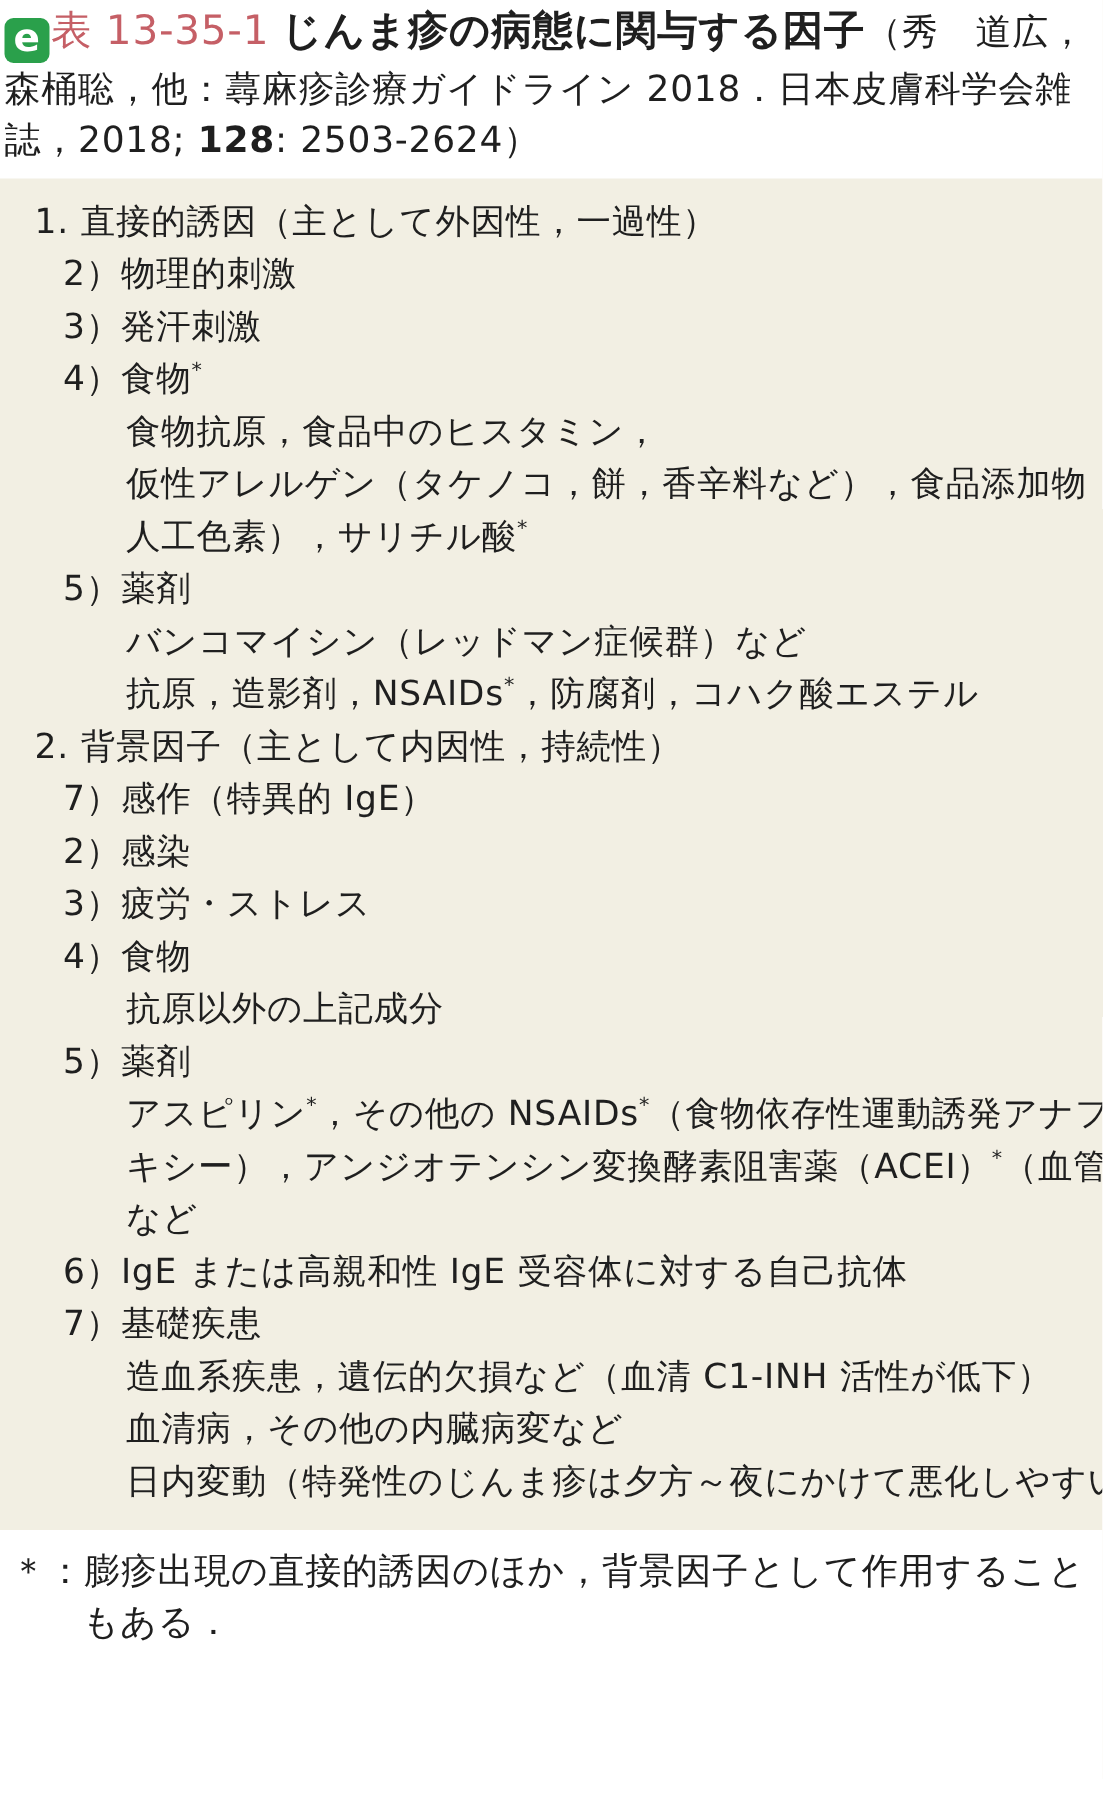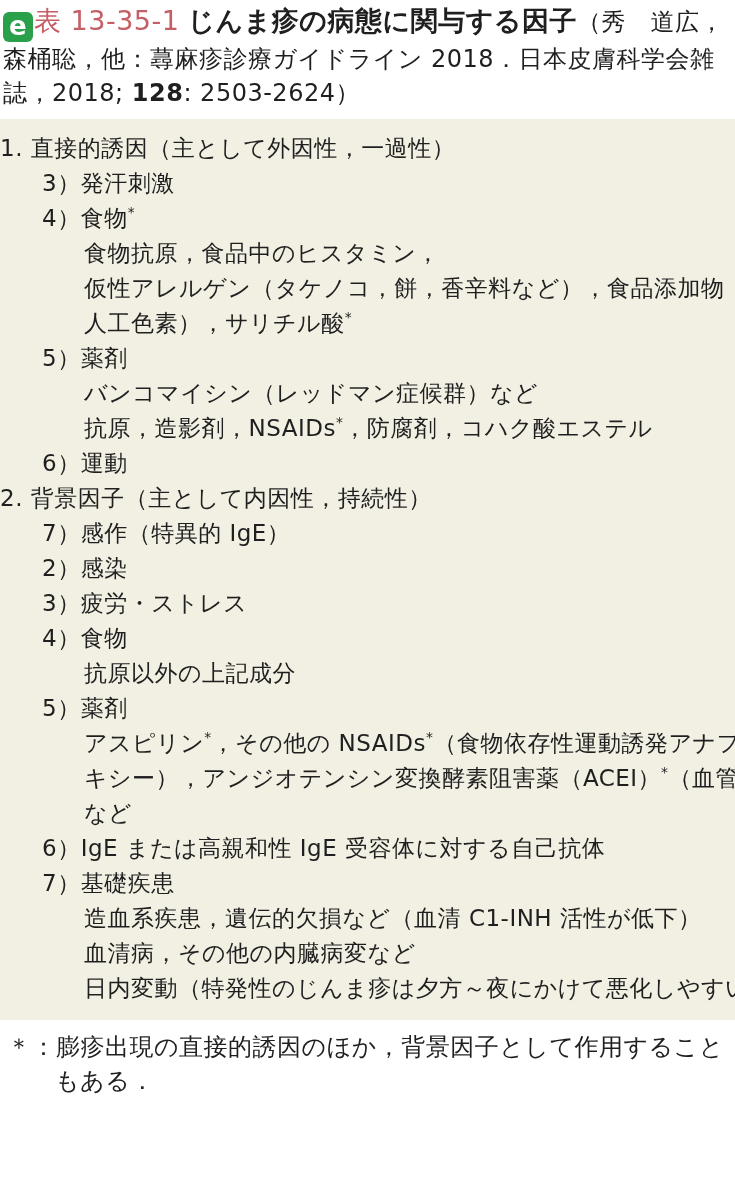--- a/index.html
+++ b/index.html
@@ -55,21 +55,21 @@
   
   .box {
     margin-top: 9px;
     background: #f2efe3;
     padding: 12px 6px 14px 0;
     font-size: 23px;
     line-height: 35px;
     letter-spacing: 0.5px;
   }
   .line { white-space: nowrap; }
-  .lv1 { }
+  .lv1 { padding-left: 23px; }
   .lv2 { padding-left: 42px; }
   .lv3 { padding-left: 84px; }
   sup {
     font-size: 60%;
     line-height: 0;
   }
   
   .footnote {
     margin-top: 10px;
     font-size: 24px;
@@ -84,29 +84,29 @@
 <body>
 
 <div class="page">
 
   <div class="header">
     <span class="e-icon">e</span><span class="table-label">表 13-35-1</span><span class="title">じんま疹の病態に関与する因子</span><span class="citation">（秀　道広，森桶聡，他：蕁麻疹診療ガイドライン 2018．日本皮膚科学会雑誌，2018; </span><span class="citation vol">128</span><span class="citation">: 2503-2624）</span>
   </div>
 
   <div class="box" id="table-body">
       <div class="line lv1">1. 直接的誘因（主として外因性，一過性）</div>
+      <div class="line lv2">2）物理的刺激</div>
       <div class="line lv2">3）発汗刺激</div>
       <div class="line lv2">4）食物<sup>*</sup></div>
       <div class="line lv3">食物抗原，食品中のヒスタミン，</div>
       <div class="line lv3">仮性アレルゲン（タケノコ，餅，香辛料など），食品添加物（防腐剤，</div>
       <div class="line lv3">人工色素），サリチル酸<sup>*</sup></div>
       <div class="line lv2">5）薬剤</div>
       <div class="line lv3">バンコマイシン（レッドマン症候群）など</div>
       <div class="line lv3">抗原，造影剤，NSAIDs<sup>*</sup>，防腐剤，コハク酸エステル</div>
-      <div class="line lv2">6）運動</div>
       <div class="line lv1">2. 背景因子（主として内因性，持続性）</div>
       <div class="line lv2">7）感作（特異的 IgE）</div>
       <div class="line lv2">2）感染</div>
       <div class="line lv2">3）疲労・ストレス</div>
       <div class="line lv2">4）食物</div>
       <div class="line lv3">抗原以外の上記成分</div>
       <div class="line lv2">5）薬剤</div>
       <div class="line lv3">アスピリン<sup>*</sup>，その他の NSAIDs<sup>*</sup>（食物依存性運動誘発アナフィラ</div>
       <div class="line lv3">キシー），アンジオテンシン変換酵素阻害薬（ACEI）<sup>*</sup>（血管性浮腫）</div>
       <div class="line lv3">など</div>

